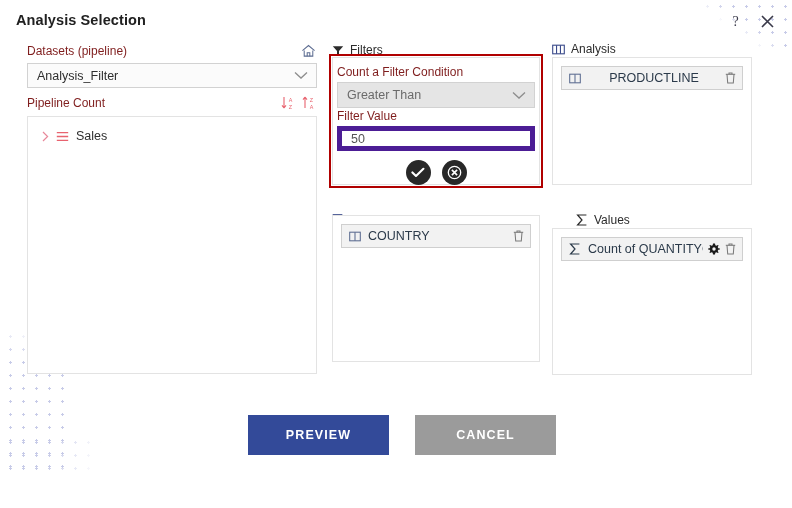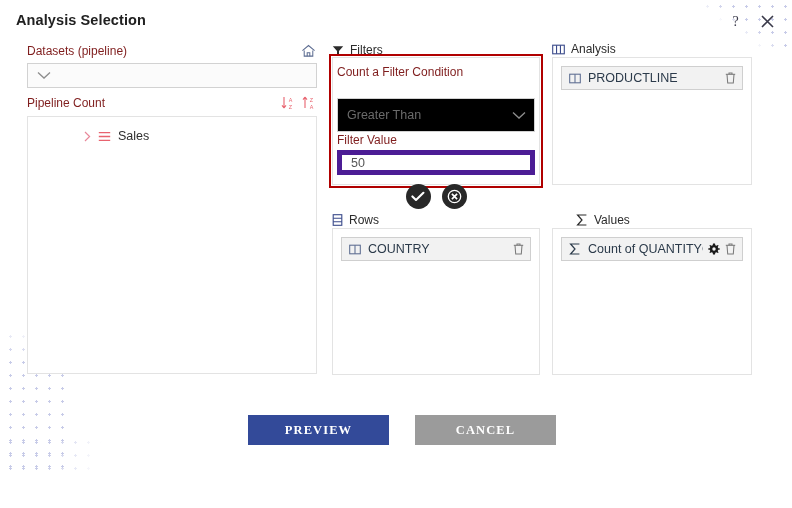--- a/index.html
+++ b/index.html
@@ -134,21 +134,20 @@
   }
   #sort-controls { display: flex; gap: 6px; }
   .sort-btn { cursor: pointer; display: flex; align-items: center; }
   #pipeline-tree {
     margin-top: 4px;
     height: 258px;
     border: 1px solid #e3e3e3;
     background: #ffffff;
     box-sizing: border-box;
     padding-top: 8px;
-    padding-left: 42px;
   }
   #tree-item-sales {
     display: flex;
     align-items: center;
     gap: 7px;
     height: 22px;
     padding-left: 14px;
     font-size: 12.5px;
     color: #2f2f2f;
     cursor: pointer;
@@ -157,22 +156,22 @@
 
   
   .drop-panel {
     position: absolute;
     border: 1px solid #e3e3e3;
     background: #ffffff;
     box-sizing: border-box;
     padding: 8px 8px 0 8px;
   }
   #panel-filters  { left: 332px; top: 57px;  width: 208px; height: 128px; padding: 0; }
-  #panel-columns  { left: 552px; top: 57px;  width: 200px; height: 128px; }
-  #panel-rows     { left: 332px; top: 228px; width: 208px; height: 147px; }
+  #panel-columns  { left: 552px; top: 57px;  width: 200px; height: 128px; text-align: center; }
+  #panel-rows     { left: 332px; top: 215px; width: 208px; height: 147px; }
   #panel-values   { left: 552px; top: 228px; width: 200px; height: 147px; }
 
   .head-filters  { position: absolute; left: 332px; top: 41px; align-items: flex-end; }
   .head-columns  { position: absolute; left: 552px; top: 41px; }
   .head-rows     { position: absolute; left: 332px; top: 212px; }
   .head-values   { position: absolute; left: 576px; top: 212px; }
 
   
   .chip {
     display: flex;
@@ -202,24 +201,24 @@
     pointer-events: none;
   }
   #filter-inner {
     position: absolute;
     left: 337px;
     top: 64px;
     width: 198px;
     height: 116px;
   }
   #filter-condition-select {
-    margin-top: 18px;
-    height: 34px;
+    margin-top: 2px;
+    height: 26px;
     border: 1px solid #d2d2d2;
-    background: #000000;
+    background: #e5e5e5;
     display: flex;
     align-items: center;
     padding: 0 8px 0 9px;
     font-size: 12.5px;
     color: #6b6b6b;
     box-sizing: border-box;
     cursor: pointer;
   }
   #filter-condition-value { flex: 1; }
   #filter-value-input {
@@ -255,27 +254,27 @@
   
   #footer-actions {
     position: absolute;
     left: 248px;
     top: 415px;
     display: flex;
     gap: 26px;
   }
   .action-btn {
     width: 141px;
-    height: 30px;
+    height: 40px;
     border: none;
     color: #ffffff;
     font-size: 12.5px;
     font-weight: bold;
     letter-spacing: 1.1px;
-    font-family: Liberation Serif, serif;
+    font-family: Liberation Sans, sans-serif;
     cursor: pointer;
   }
   #preview-button { background: #334a99; }
   #cancel-button  { background: #9b9b9b; }
 </style>
 </head>
 <body>
 
 <div class="dots" id="dots-top-right"></div>
 <div class="dots" id="dots-bottom-left"></div>
@@ -301,20 +300,21 @@
     <span id="home-button">
       <svg width="15" height="14" viewBox="0 0 16 15">
         <path d="M1.5 7.2 L8 1.6 L14.5 7.2" stroke="#5b6b90" stroke-width="1.1" fill="none"></path>
         <path d="M3.4 7 L3.4 13 L12.6 13 L12.6 7" stroke="#5b6b90" stroke-width="1.1" fill="none"></path>
         <path d="M6.6 13 L6.6 9.4 L9.4 9.4 L9.4 13" stroke="#5b6b90" stroke-width="1.1" fill="none"></path>
       </svg>
     </span>
   </div>
 
   <div id="dataset-select">
+    <span id="dataset-select-value">Analysis_Filter</span>
     <svg width="14" height="9" viewBox="0 0 14 9">
       <path d="M1 1.5 L7 7 L13 1.5" stroke="#8d8d8d" stroke-width="1.3" fill="none"></path>
     </svg>
   </div>
 
   <div id="pipeline-row">
     <span class="field-label">Pipeline Count</span>
     <span id="sort-controls">
       <span class="sort-btn">
         <svg width="15" height="14" viewBox="0 0 15 14">

